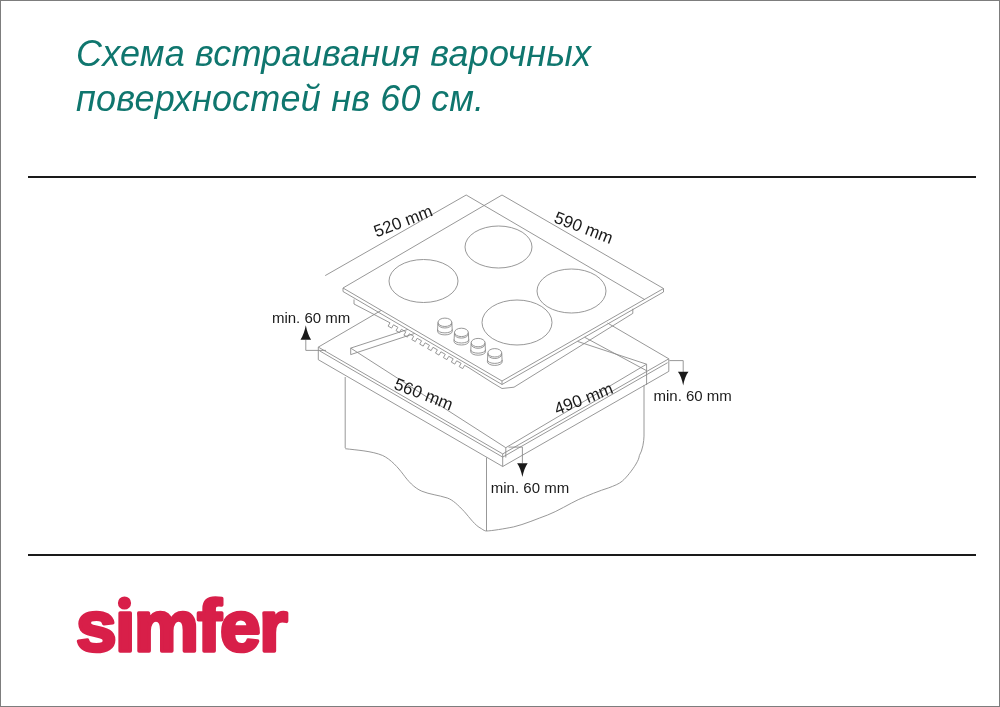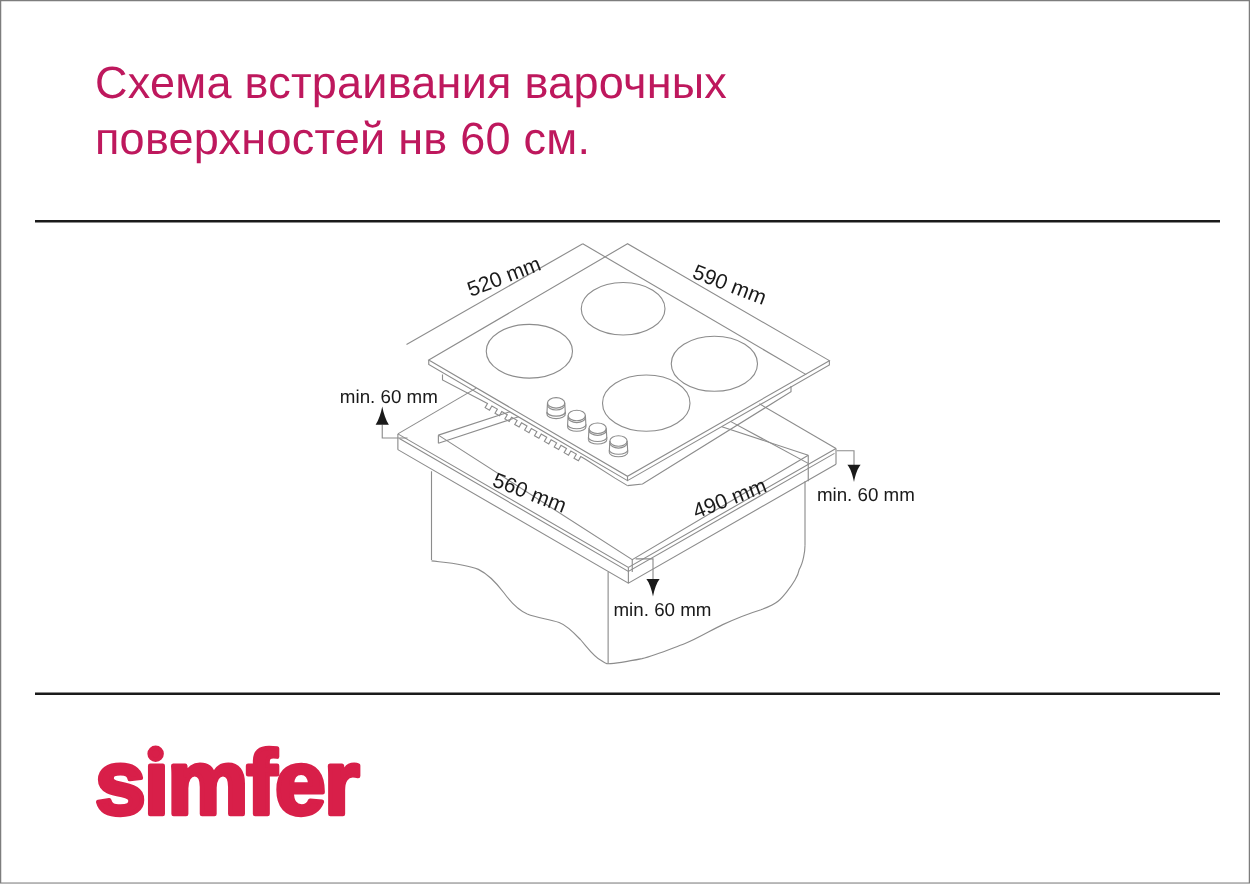--- a/index.html
+++ b/index.html
@@ -4,21 +4,21 @@
 <style>
   html,body{margin:0;padding:0;background:#fff;}
   body{width:1000px;height:707px;position:relative;overflow:hidden;
        font-family:"Liberation Sans",sans-serif;}
 </style>
 </head>
 <body>
 
 <div style="position:absolute;left:0;top:0;width:998px;height:705px;border:1px solid #7d7d7d;"></div>
 
-<div style="position:absolute;left:76px;top:31px;color:#be185d;font-size:36px;line-height:45px;letter-spacing:0.2px;margin-top:12px;">Схема встраивания варочных<br>поверхностей нв 60 см.</div>
+<div style="position:absolute;left:76px;top:31px;font-style:italic;color:#0f766e;font-size:36px;line-height:45px;letter-spacing:0.2px;">Схема встраивания варочных<br>поверхностей нв 60 см.</div>
 
 <div style="position:absolute;left:28px;top:176px;width:948px;height:2px;background:#1a1a1a;"></div>
 
 <div style="position:absolute;left:28px;top:554px;width:948px;height:2px;background:#1a1a1a;"></div>
 
 <svg style="position:absolute;left:0;top:0;" width="1000" height="707" viewBox="0 0 1000 707">
 
   <text x="76" y="651" font-family="Liberation Sans, sans-serif" font-size="73" font-weight="bold" fill="#d81f49" stroke="#d81f49" stroke-width="3.6" stroke-linejoin="round" stroke-linecap="round" letter-spacing="-1.5">sımfer</text>
 
   <circle cx="124.5" cy="603" r="4.8" fill="#d81f49" stroke="#d81f49" stroke-width="3.6"></circle>

